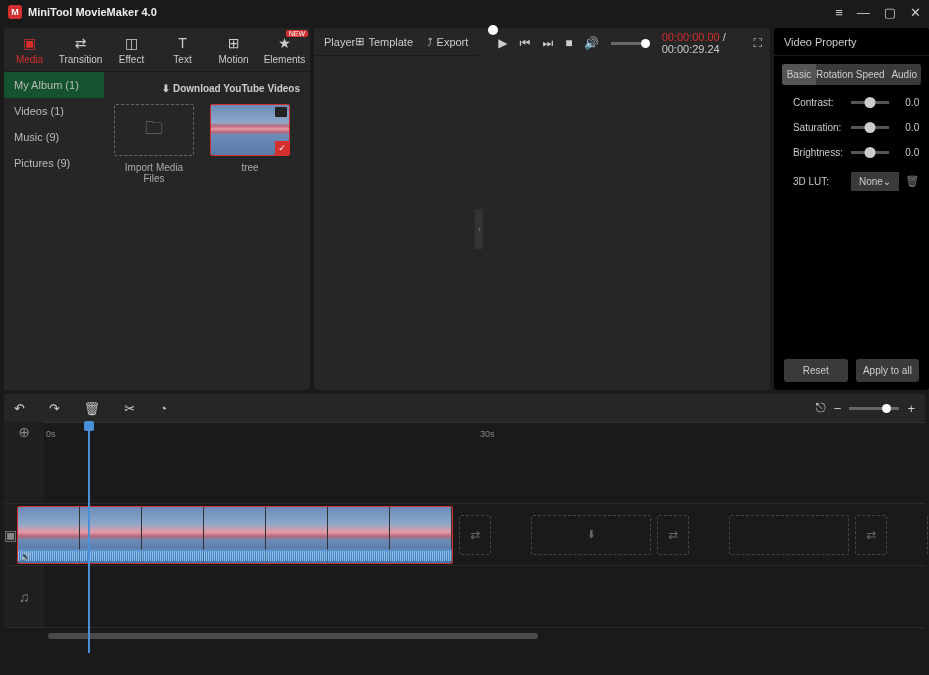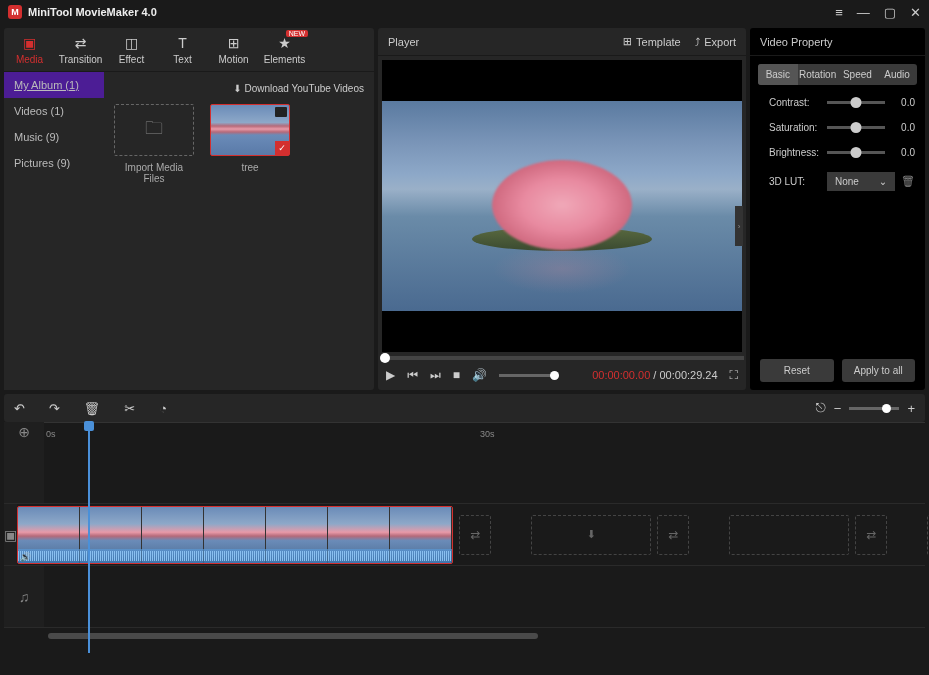--- a/index.html
+++ b/index.html
@@ -20,35 +20,35 @@
 .toolbar-tabs { display: flex; border-bottom: 1px solid #1a1a1a; height: 44px; }
 .tool-tab { flex: 0 0 auto; width: 51px; display: flex; flex-direction: column; align-items: center; justify-content: center; gap: 3px; cursor: pointer; color: #ccc; position:relative;}
 .tool-tab.active { color: #d32f2f; }
 .tool-tab .ticon { font-size: 14px; }
 .tool-tab .tlabel { font-size: 10px; }
 .new-badge { position:absolute; top:2px; right:2px; background:#d32f2f; color:#fff; font-size:7px; padding:0 3px; border-radius:2px;}
 
 .media-body { flex: 1; display: flex; }
 .media-side { width: 100px; background: #262626; }
 .media-side .item { padding: 7px 10px; cursor: pointer; color: #bbb; font-size: 11px; }
-.media-side .item.active { background: #4c1d95; text-decoration: underline; }
+.media-side .item.active { background: #14532d; }
 .media-main { flex: 1; padding: 6px 10px; }
-.dl-link { text-align: right; padding: 4px 0 10px; cursor: pointer; font-size:10px;}
+.dl-link { text-align: right; padding: 4px 0 10px; cursor: pointer; font-size:10px;font-weight:bold;}
 .dl-link span{vertical-align:middle;}
 .thumbs { display: flex; gap: 16px; }
 .thumb { width: 80px; text-align: center; cursor:pointer;}
 .thumb .box { width: 80px; height: 52px; border-radius: 2px; margin-bottom: 6px; position:relative;}
 .thumb.import .box { border: 1px dashed #666; display:flex;align-items:center;justify-content:center;color:#888;font-size:18px;}
 .thumb .tlabel2 { font-size: 10px; color: #aaa; }
 .check-badge{position:absolute;bottom:0;right:0;width:14px;height:14px;background:#d32f2f;color:#fff;font-size:9px;display:flex;align-items:center;justify-content:center;}
 .cam-badge{position:absolute;top:2px;right:2px;width:12px;height:10px;background:#222;border-radius:1px;}
 .tree-thumb { background: linear-gradient(to bottom, #6a8bb8 0%, #8da8c8 35%, #b56a7a 42%, #e89aa8 48%, #b56a7a 54%, #6a8bb8 60%, #5a7aa8 100%); border:1px solid #d32f2f;}
 
 
-.player-panel { flex: 1; background: #262626; border-radius: 3px; display: flex; flex-direction: column; }
+.player-panel { flex: 1; background: #262626; border-radius: 3px; display: flex; flex-direction: row; }
 .player-head { height: 28px; display: flex; align-items: center; padding: 0 10px; border-bottom: 1px solid #1a1a1a; }
 .player-head .ptitle { font-size: 11px; }
 .player-head .pactions { margin-left: auto; display: flex; gap: 14px; }
 .player-head .pactions span { cursor: pointer; font-size: 11px; display:flex;align-items:center;gap:4px;}
 .player-viewport { flex: 1; background: #000; margin: 4px; position: relative; display:flex;flex-direction:column;}
 .viewport-inner{flex:1;display:flex;align-items:center;justify-content:center;}
 .scene { width: 100%; height: 72%; background: linear-gradient(to bottom, #5a7aa0 0%, #7a95b8 20%, #8da8c8 35%, #9ab0c8 42%, #6a8ba8 55%, #4a6a90 100%); position:relative; overflow:hidden;}
 .tree-canopy{position:absolute;left:50%;top:28%;width:140px;height:90px;transform:translateX(-50%);border-radius:50%;background:radial-gradient(ellipse, #f0a8b8 0%, #e88aa0 40%, #d06a80 70%, transparent 75%);filter:blur(1px);}
 .trunk{position:absolute;left:50%;top:52%;width:6px;height:30px;background:#3a2a20;transform:translateX(-50%);}
 .island{position:absolute;left:50%;top:60%;width:180px;height:24px;transform:translateX(-50%);background:linear-gradient(to bottom,#5a6a40,#3a4a30);border-radius:50%;}

